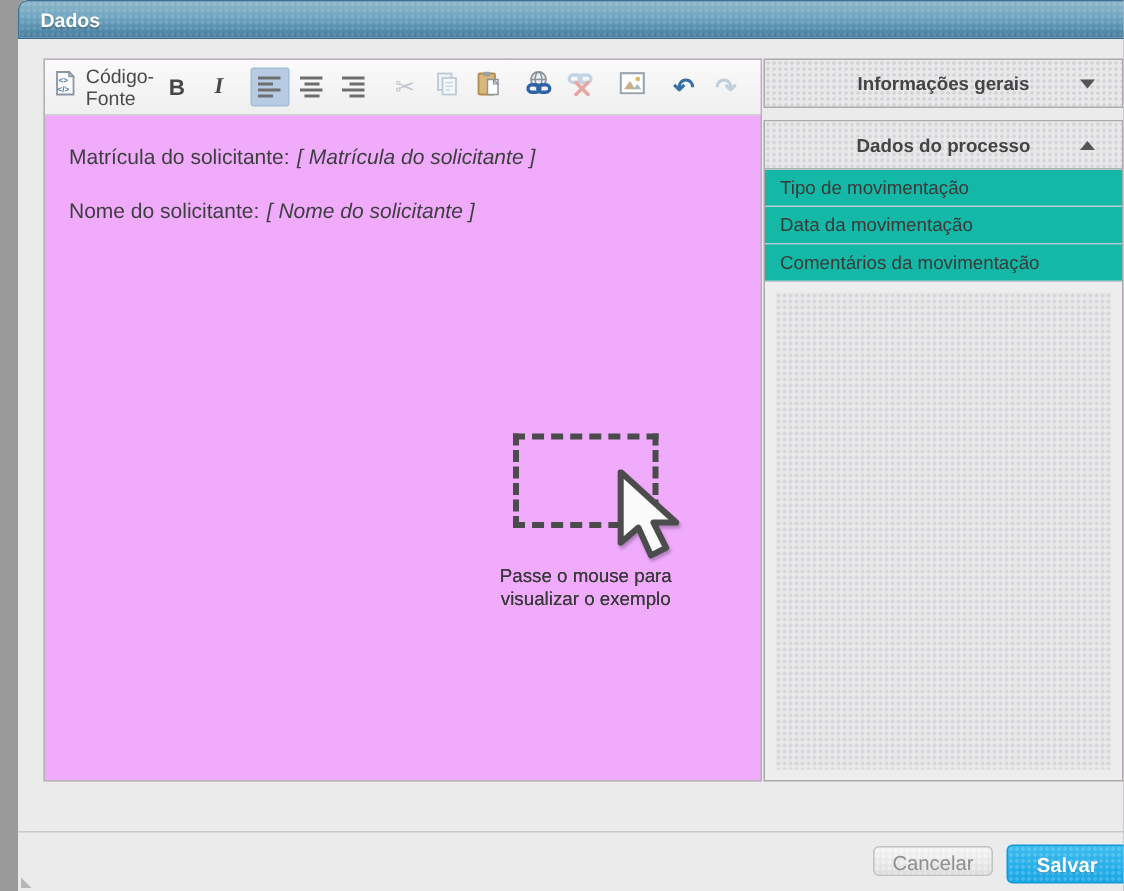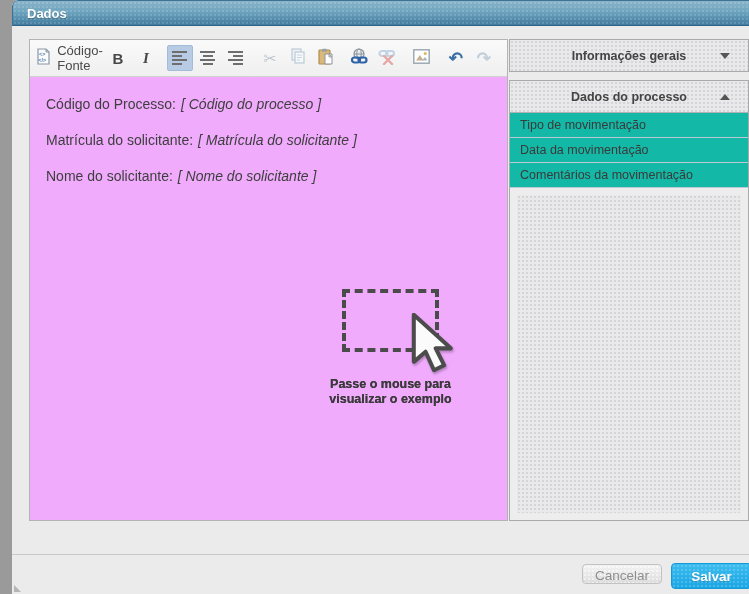--- a/index.html
+++ b/index.html
@@ -62,21 +62,21 @@
   }
   .content p{ margin:0 0 18px; line-height:18px; }
   .ph{ font-style:italic; margin-left:5px; }
 
   
   .example{ position:absolute; left:312px; top:212px; width:97px; }
   .dash-rect{ width:97px; height:63px; border:4px dashed #4b4b4b; }
   .cursor-svg{ position:absolute; left:68px; top:24px; filter:drop-shadow(1px 2px 1px rgba(0,0,0,.25)); }
   .example-caption{
     position:absolute; top:88px; left:-28px; width:153px; text-align:center;
-    font-weight:bold; font-size:12.5px; color:#3a3a3a; line-height:15px;
+    font-weight:normal; font-size:12.5px; color:#3a3a3a; line-height:15px;
     text-shadow:0 0 0 #3a3a3a;
   }
 
   
   .dots{
     background-color:#e9e9e9;
     background-image:radial-gradient(#d4d4da 1px, transparent 1.4px);
     background-size:4px 4px;
   }
   .accordion-header{
@@ -251,23 +251,20 @@
 
       <div class="tbtn">
         <span class="glyph-undo">↶</span>
       </div>
       <div class="tbtn disabled">
         <span class="glyph-redo">↷</span>
       </div>
     </div>
 
     <div class="content">
-      <p>
-        <span>Código do Processo:</span><span class="ph">[ Código do processo ]</span>
-      </p>
       <p>
         <span>Matrícula do solicitante:</span><span class="ph">[ Matrícula do solicitante ]</span>
       </p>
       <p>
         <span>Nome do solicitante:</span><span class="ph">[ Nome do solicitante ]</span>
       </p>
 
       <div class="example">
         <div class="dash-rect"></div>
         <svg class="cursor-svg" width="48" height="64" viewBox="0 0 28 38">

